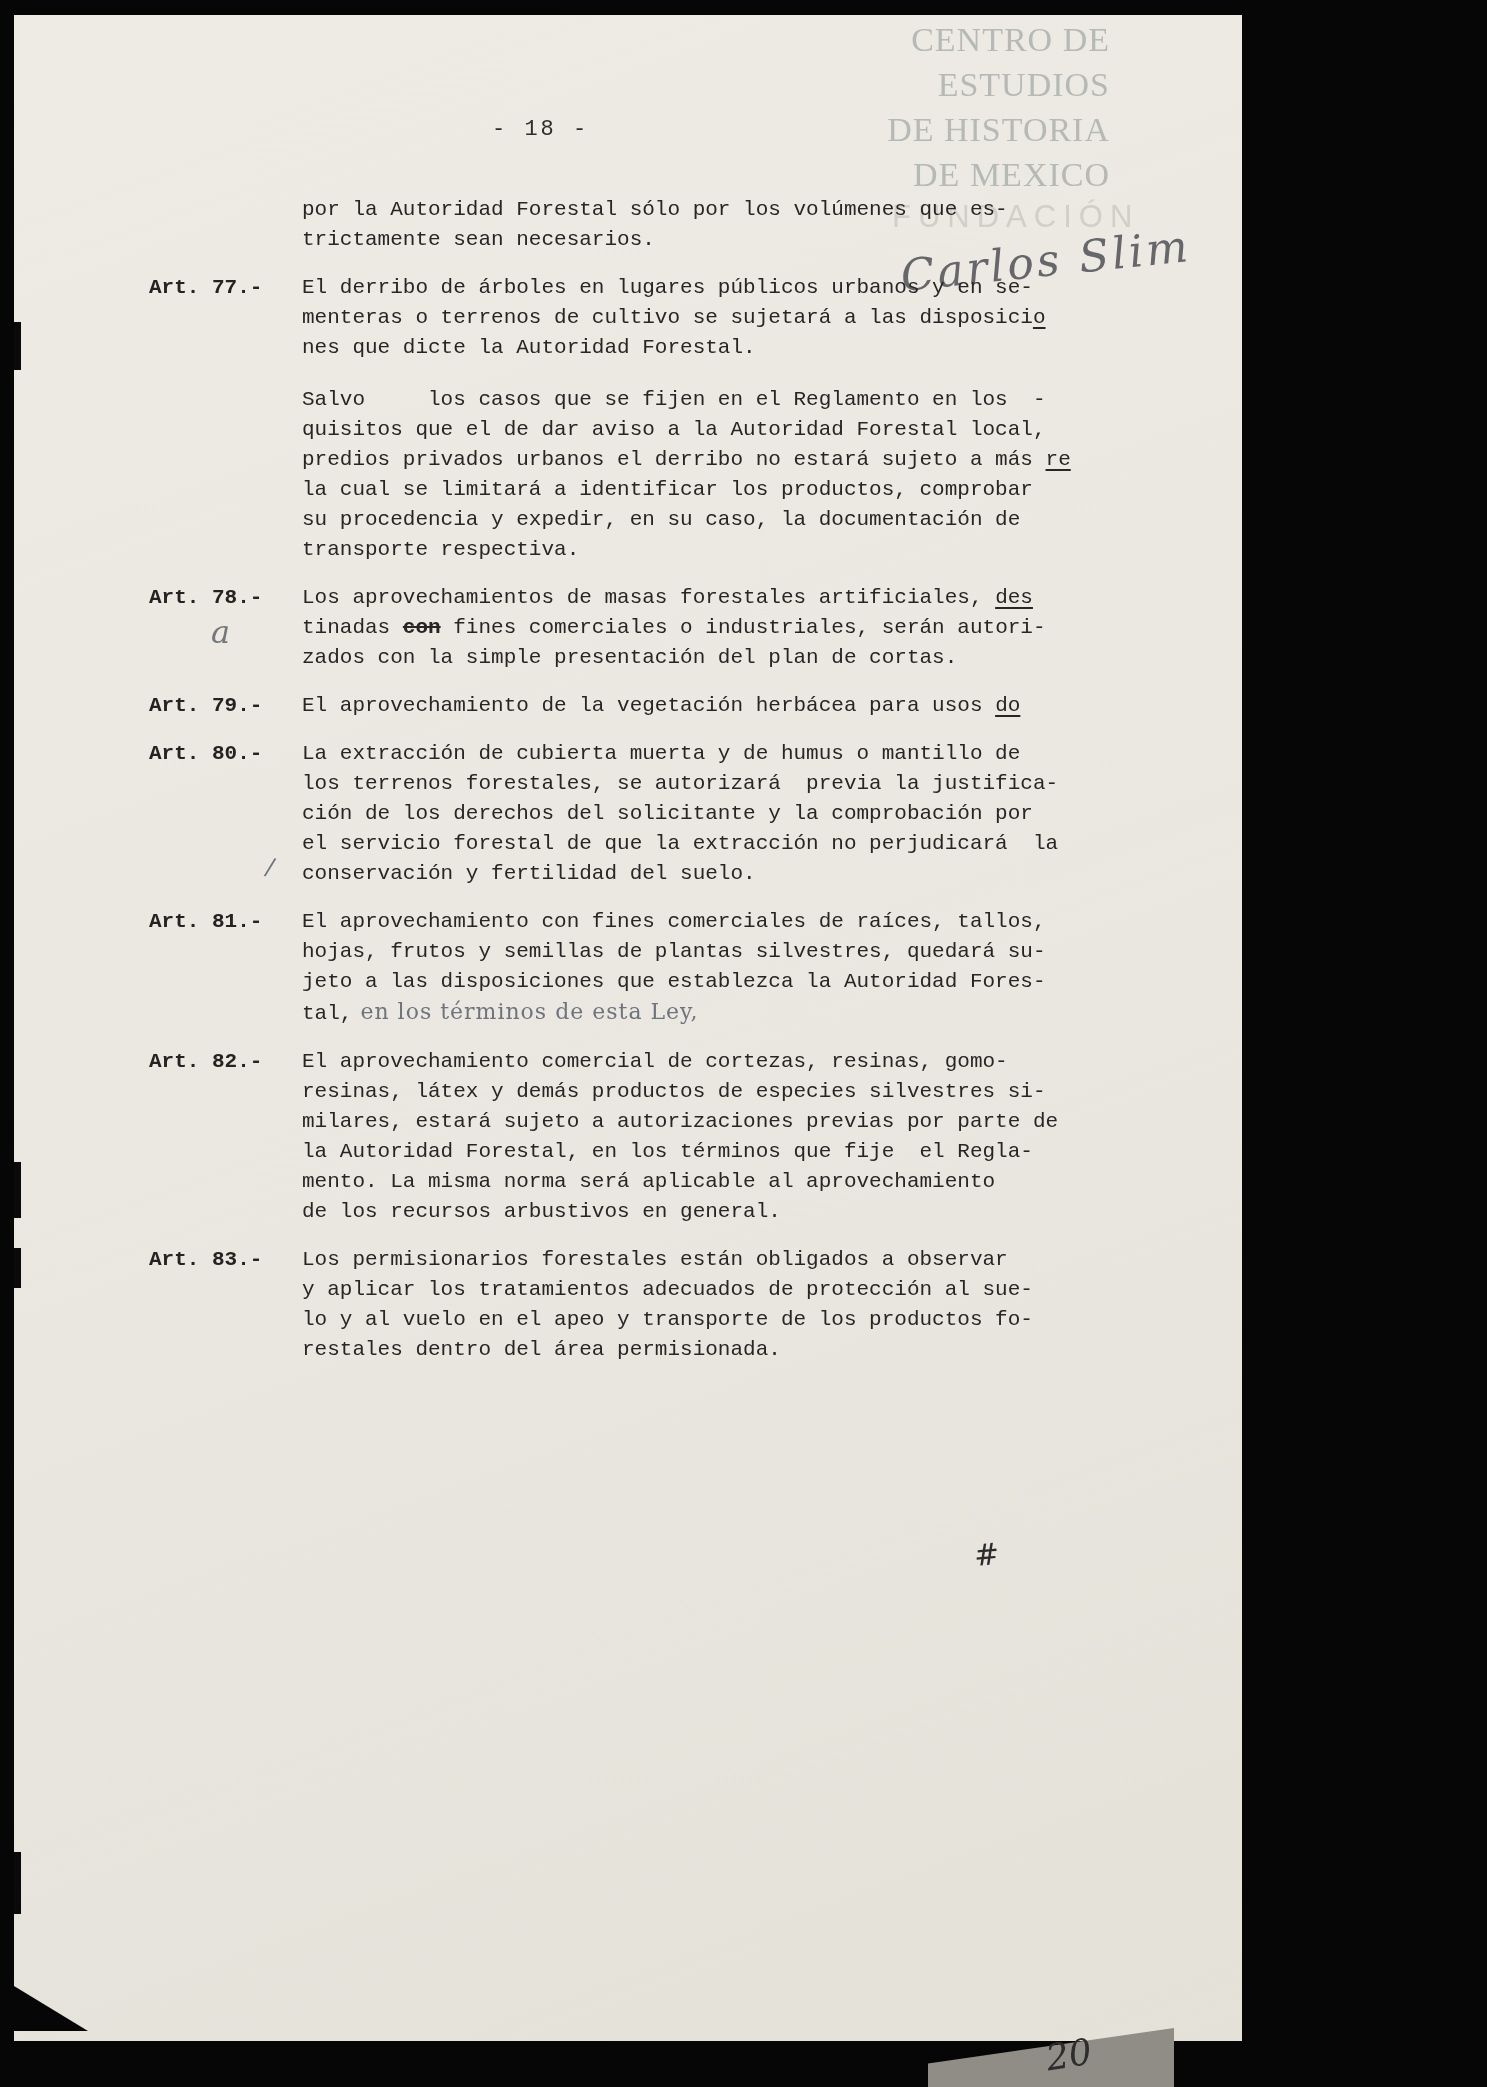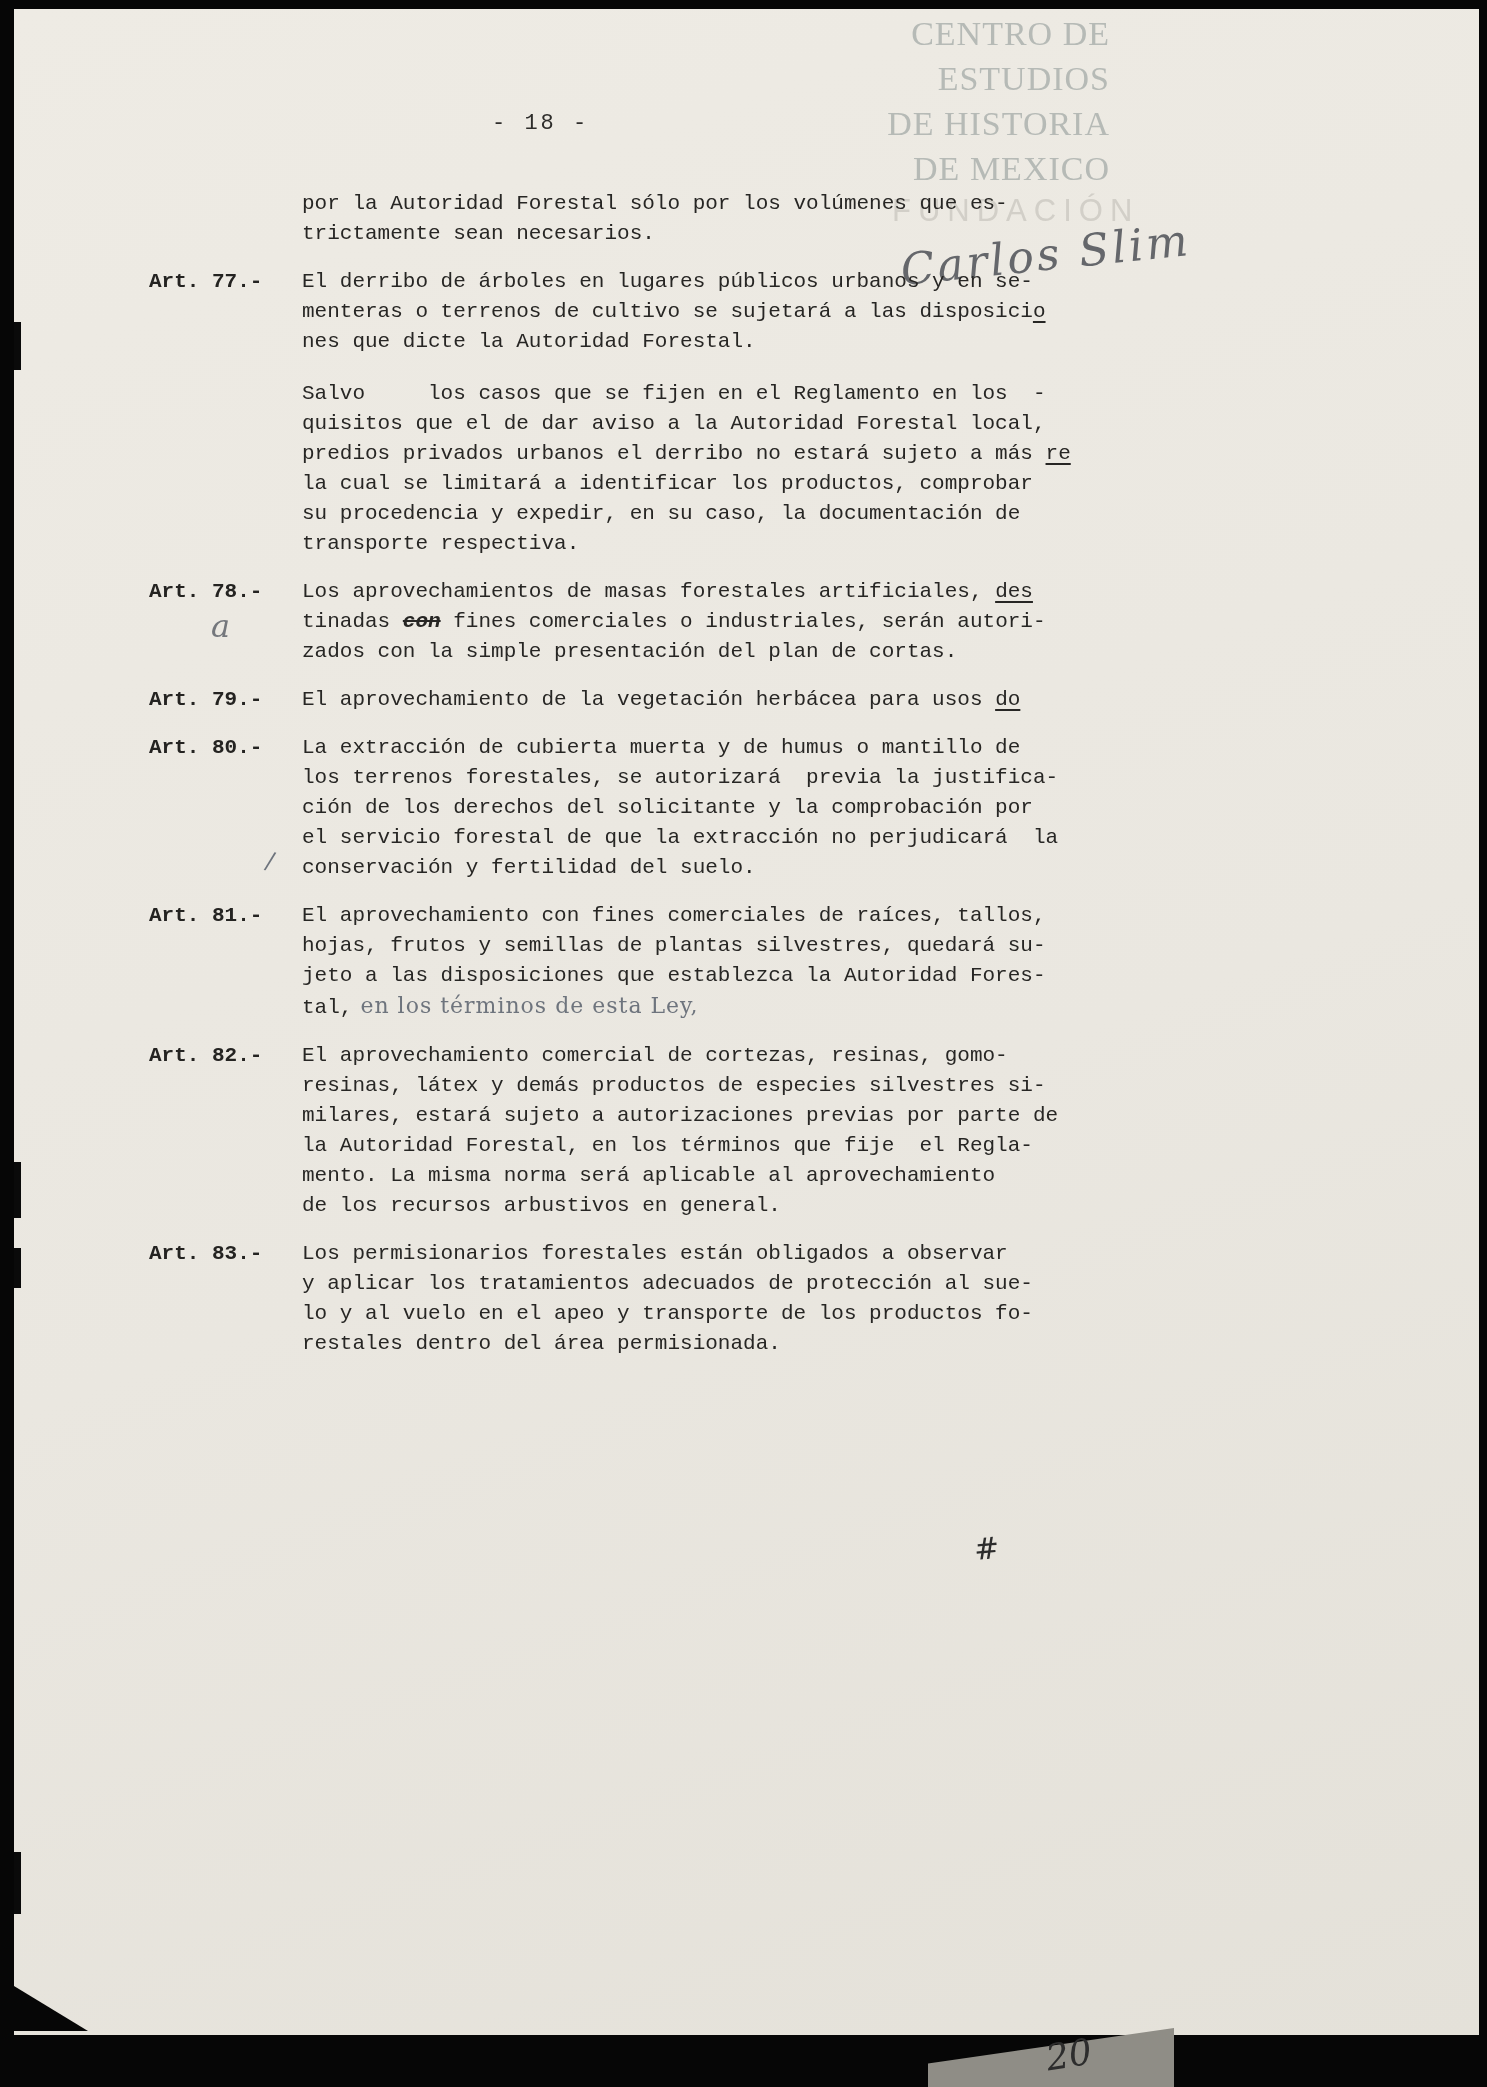--- a/index.html
+++ b/index.html
@@ -1,18 +1,18 @@
 <!DOCTYPE html>
 <html><head>
 <meta charset="utf-8">
 <style>
   html,body{margin:0;padding:0;background:#000;}
   .scan{position:relative;width:1487px;height:2087px;background:#060606;overflow:hidden;
         font-family:"Liberation Mono",monospace;}
-  .paper{position:absolute;left:14px;top:9px;width:1465px;height:2026px;
+  .paper{position:absolute;left:14px;top:15px;width:1228px;height:2026px;
          background:linear-gradient(160deg,#eeebe4 0%,#eae7e0 55%,#e4e1d9 100%);}
   
   .page-num{position:absolute;left:478px;top:102px;font-size:22px;letter-spacing:3px;color:#2e2d2b;}
   
   .watermark{position:absolute;left:846px;top:2px;width:250px;text-align:right;
              font-family:"Liberation Serif",serif;font-size:34px;line-height:45px;
              color:#b6bab6;letter-spacing:1px;}
   .foundation{position:absolute;left:878px;top:184px;font-family:"Liberation Sans",sans-serif;
               font-size:31px;letter-spacing:7px;color:#d2cfc8;text-align:right;}
   .signature{position:absolute;left:886px;top:220px;font-family:"DejaVu Serif",serif;
@@ -20,21 +20,21 @@
              letter-spacing:3px;white-space:nowrap;}
   
   .doc{position:absolute;left:118px;top:180px;width:1040px;font-size:21px;line-height:30px;color:#272624;}
   .row{display:flex;margin-bottom:18px;margin-left:17px;}
   .label-cell{width:153px;flex:none;font-weight:bold;color:#242321;}
   .body-cell{flex:1;}
   .para{margin-bottom:22px;}
   .para:last-child{margin-bottom:0;}
   .line{white-space:pre-wrap;}
   .u{text-decoration:underline;text-underline-offset:4px;}
-  .strike{text-decoration:line-through;font-weight:bold;font-style:italic;}
+  .strike{text-decoration:line-through;font-weight:bold;}
   .hw{font-family:"DejaVu Serif",serif;color:#6e747d;font-size:22px;letter-spacing:1px;}
   .margin-note{margin-top:4px;margin-left:62px;font-family:"DejaVu Serif",serif;font-style:italic;
                font-size:32px;color:#74777c;font-weight:normal;}
   .pencil-slash{position:absolute;left:252px;top:838px;font-family:"DejaVu Serif",serif;
                 font-size:24px;color:#6e747d;transform:rotate(14deg);}
   .hash{position:absolute;left:960px;top:1522px;font-family:"DejaVu Serif",serif;font-size:30px;
         color:#2c2c2c;transform:rotate(-5deg);}
   
   .edge-mark{position:absolute;left:14px;width:7px;background:#0a0a0a;}
   .em1{top:322px;height:48px;} .em2{top:1162px;height:56px;} .em3{top:1248px;height:40px;} .em4{top:1852px;height:62px;}

